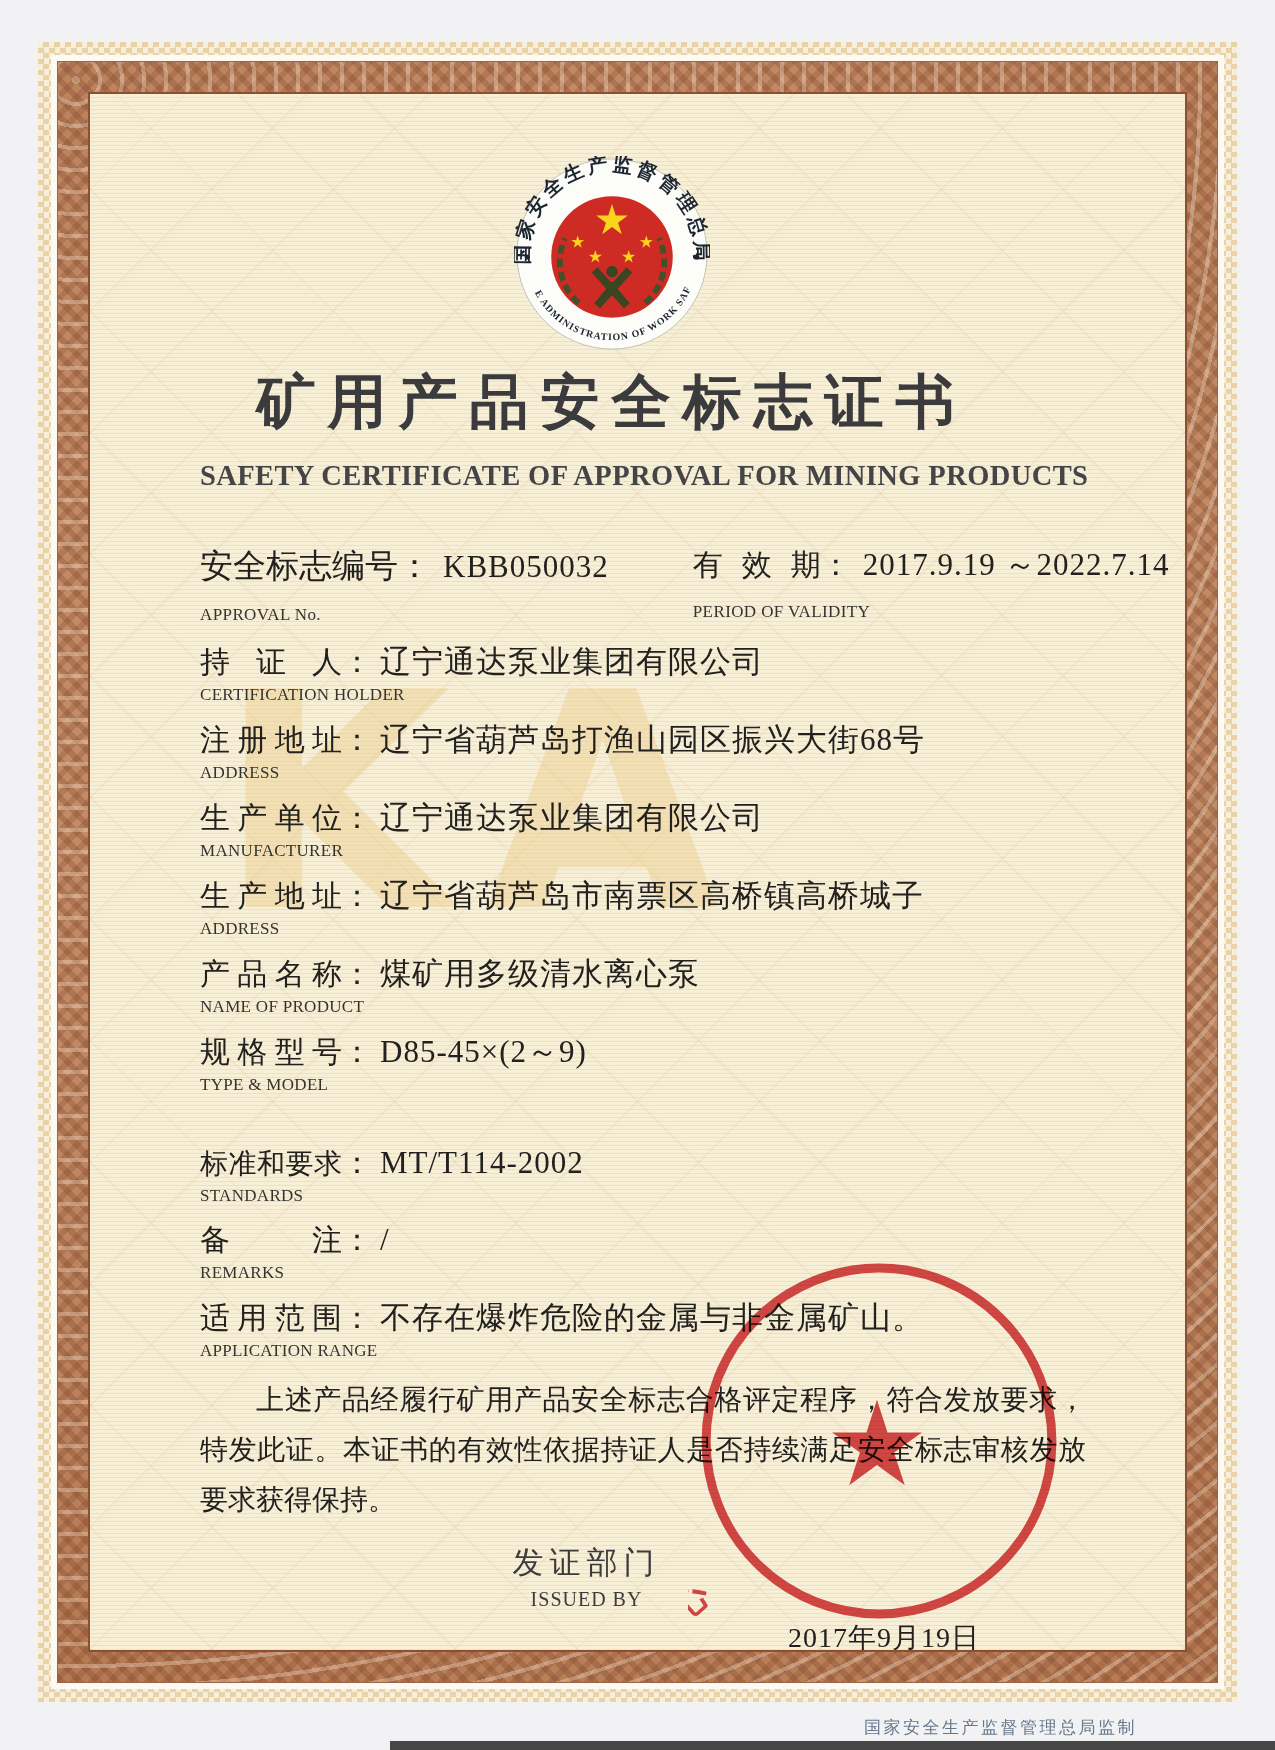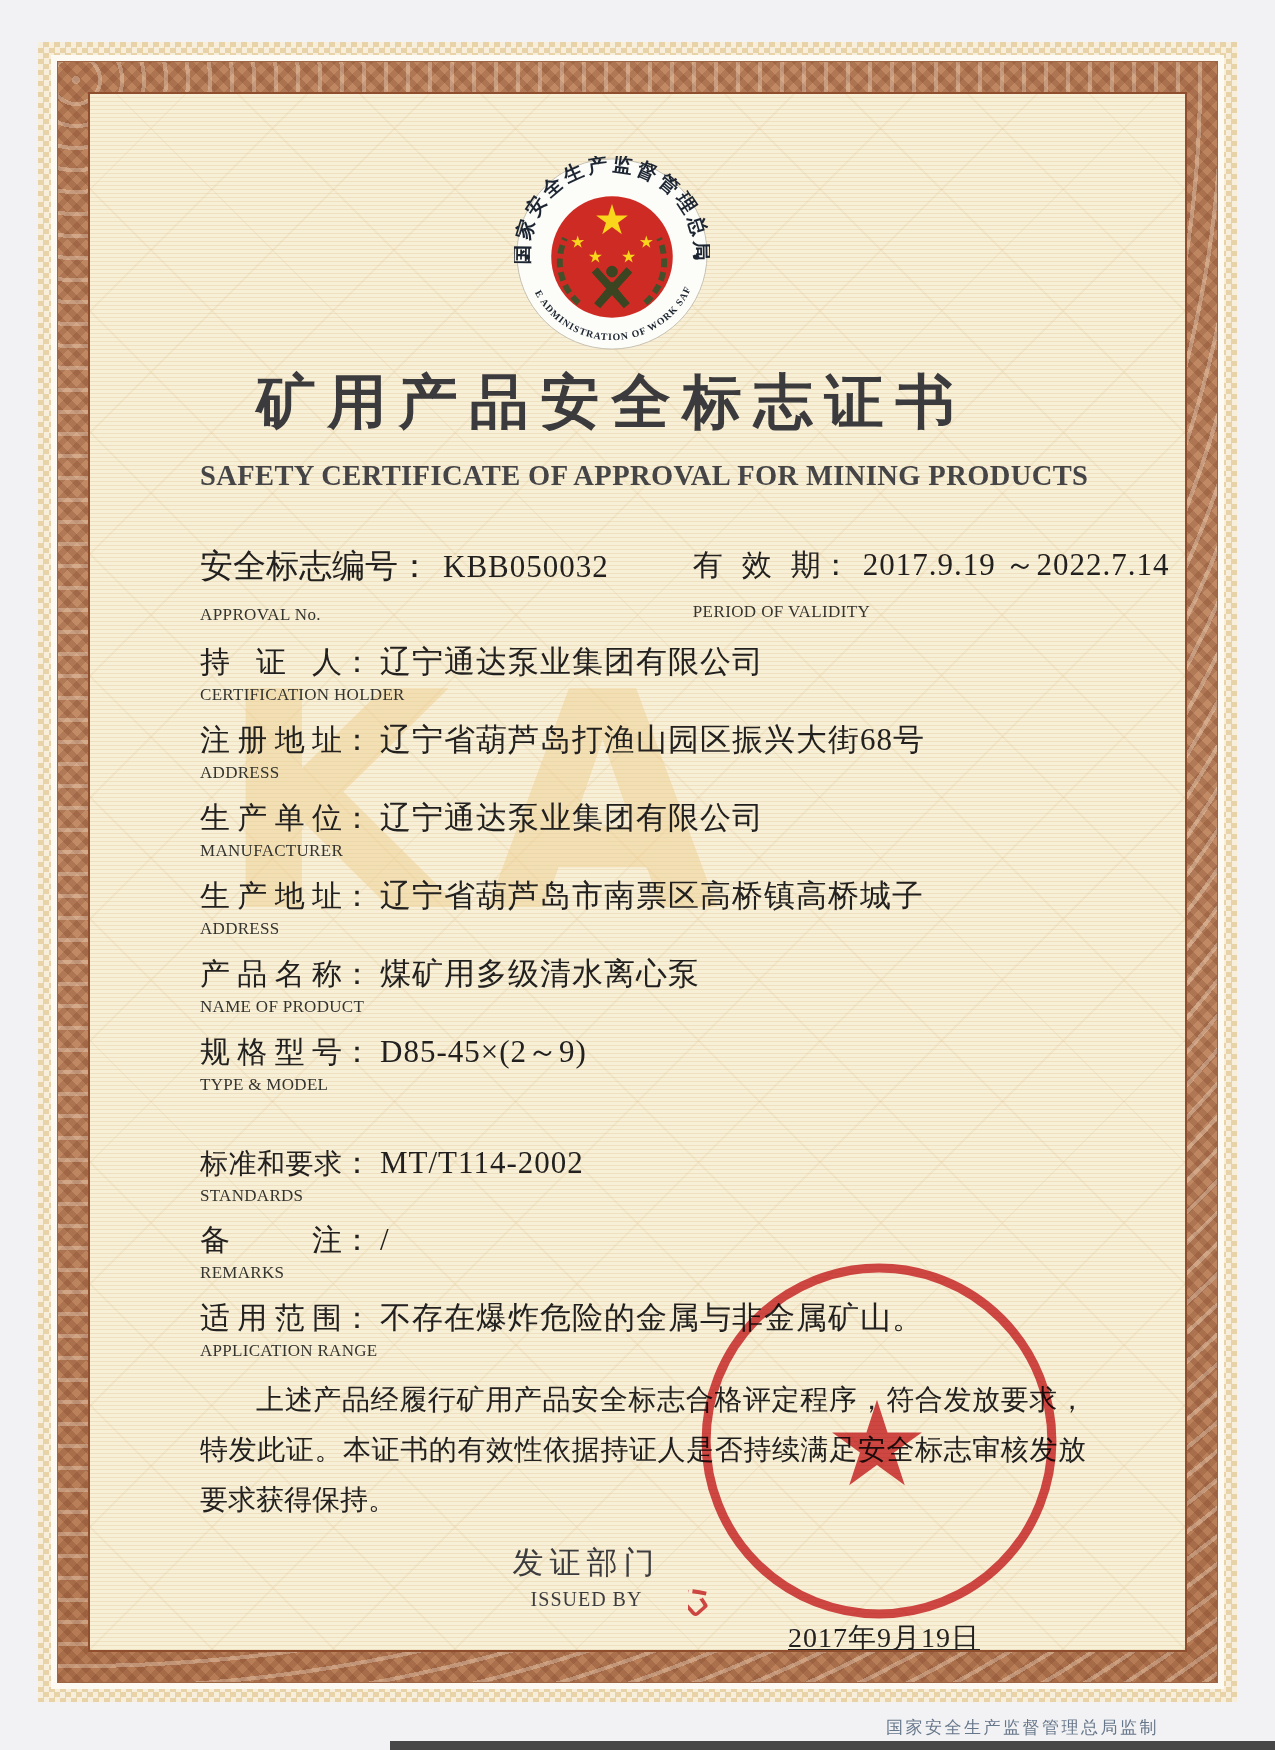--- a/index.html
+++ b/index.html
@@ -72,27 +72,27 @@
   .f-val{font-size:31px;margin-left:8px;letter-spacing:1px;}
   .f-en{font-size:17px;margin-top:2px;color:#34342f;letter-spacing:.3px;}
   .row-standards{margin-top:48px;}
   .statement{
     margin-top:14px;width:886px;
     font-size:28px;line-height:1.78;text-indent:2em;text-align:justify;
   }
   .issued{margin-top:18px;margin-right:120px;text-align:center;}
   .issued-zh{font-size:31px;letter-spacing:6px;color:#3c3c3e;}
   .issued-en{font-size:20px;letter-spacing:1px;margin-top:4px;color:#3c3c3e;}
-  .date{margin-top:8px;margin-left:588px;font-size:28px;letter-spacing:1px;text-decoration:underline;}
+  .date{margin-top:8px;margin-left:588px;font-size:28px;letter-spacing:1px;}
   .stamp{
     position:absolute;left:598px;top:1156px;width:382px;height:382px;
     z-index:5;mix-blend-mode:multiply;opacity:.92;
   }
   .footer-note{
-    position:absolute;right:116px;bottom:11px;
+    position:absolute;right:138px;bottom:11px;
     font-size:17px;letter-spacing:2.5px;color:#67778b;z-index:3;
   }
   .bottom-bar{position:absolute;left:390px;right:0;bottom:0;height:9px;background:#474747;z-index:4;}
 </style>
 </head>
 <body>
 
 <div class="page">
   <div class="certificate">
     <div class="cert-outer">

